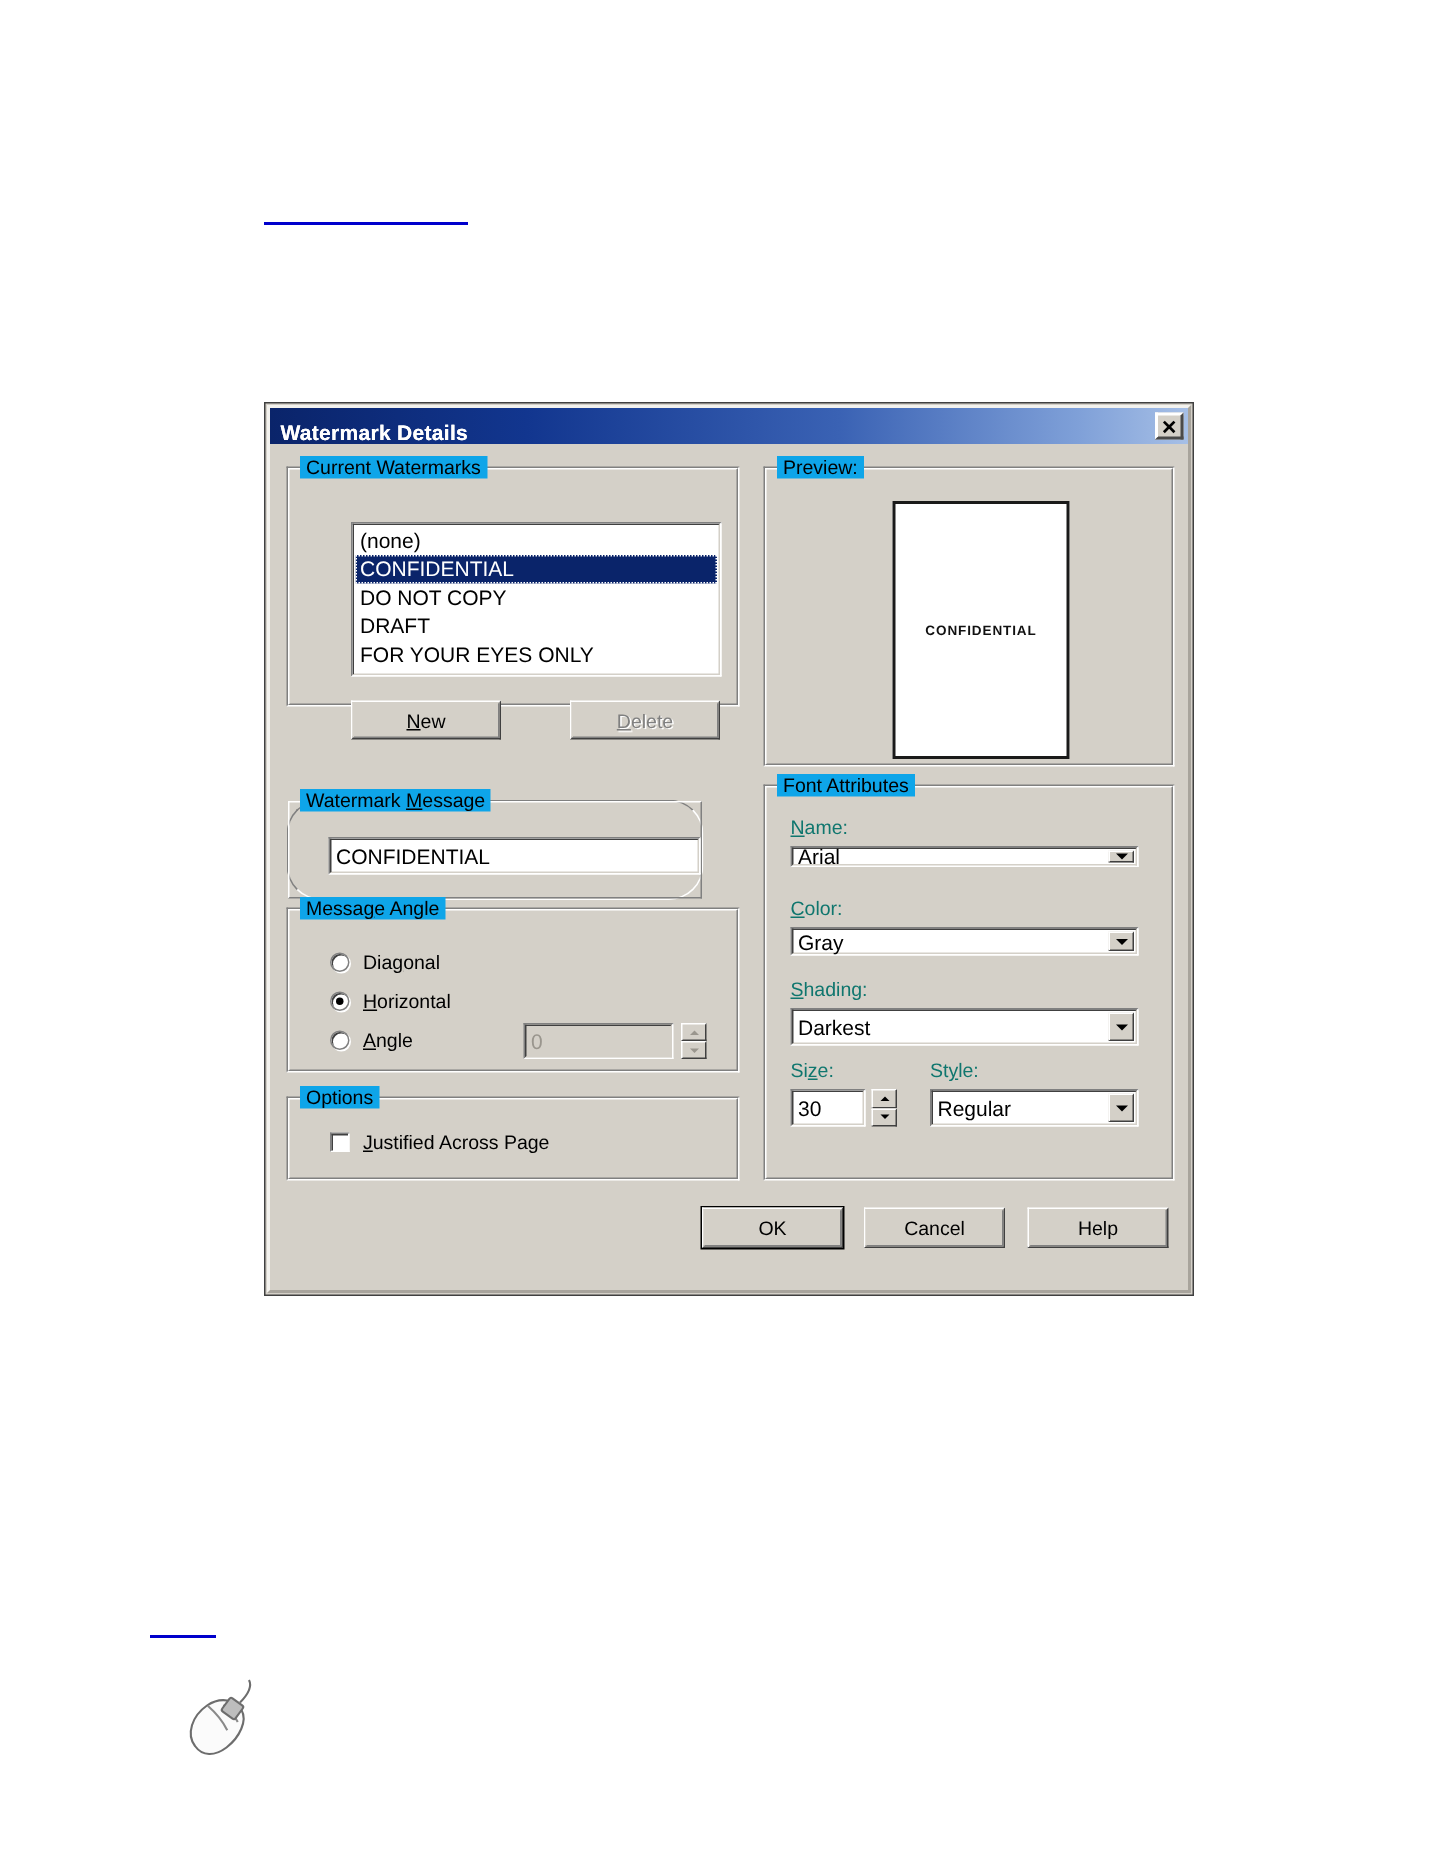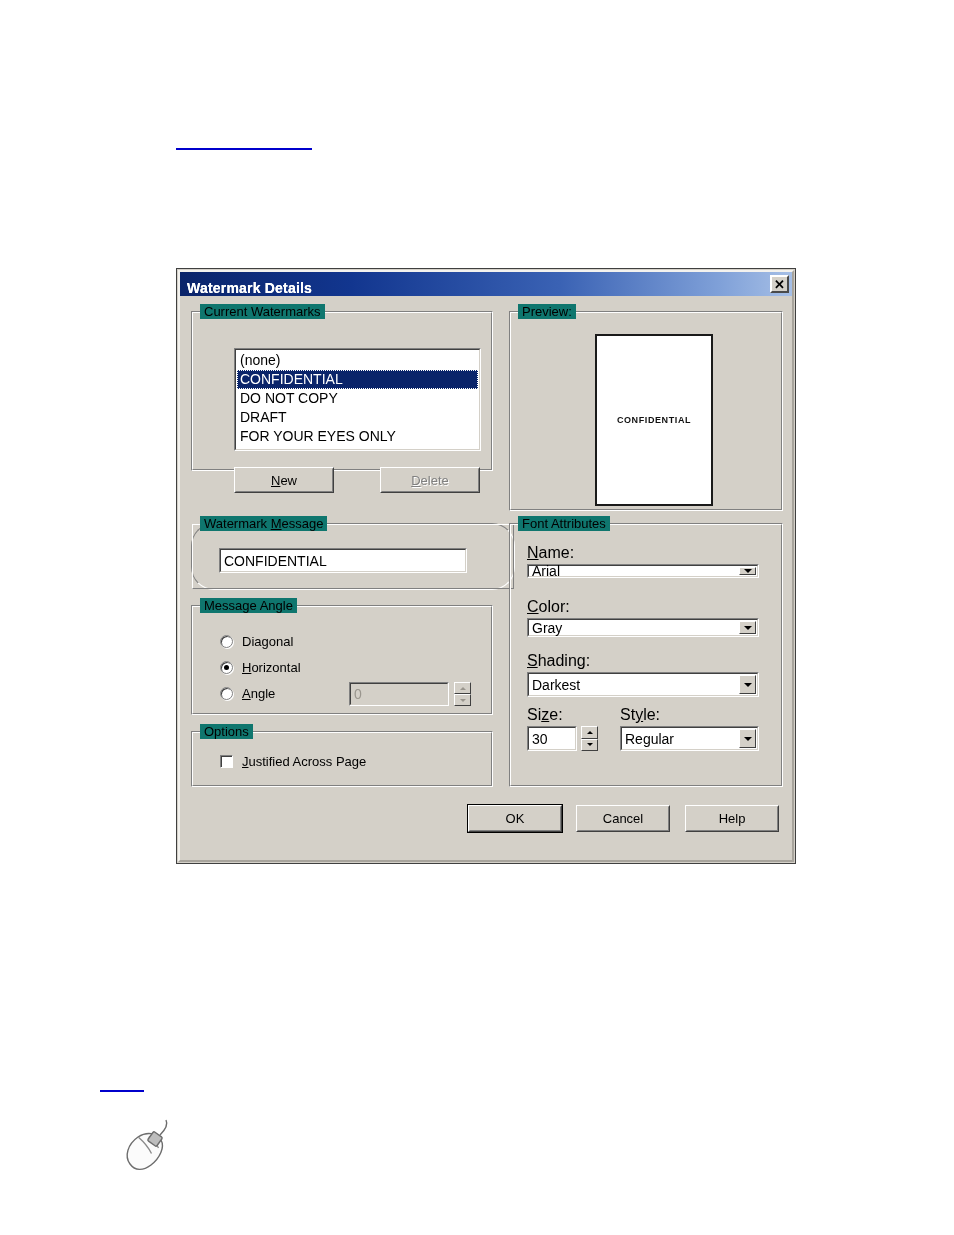--- a/index.html
+++ b/index.html
@@ -114,21 +114,21 @@
     border-left: 1px solid #ffffff;
     border-right: 1px solid #808080;
     border-bottom: 1px solid #808080;
     box-sizing: border-box;
     pointer-events: none;
   }
   .gb-title {
     position: absolute;
     top: -8px;
     left: 8px;
-    background: #0f766e;
+    background: #0ea5e9;
     padding: 0 4px;
     font-size: 13px;
     color: #000;
     white-space: nowrap;
     z-index: 2;
   }
 
   
   .sunken {
     border-top: 1px solid #808080;
@@ -306,22 +306,22 @@
     border-left: 3px solid transparent;
     border-right: 3px solid transparent;
     border-top: 3px solid #000;
   }
   .spinner.disabled .spin-btn.up::after { border-bottom-color: #9a968e; }
   .spinner.disabled .spin-btn.down::after { border-top-color: #9a968e; }
 
   
   .field-label {
     position: absolute;
-    font-size: 16px;
-    color: #000000;
+    font-size: 13px;
+    color: #0f766e;
     white-space: nowrap;
   }
 
   
   .radio-row {
     position: absolute;
     display: flex;
     align-items: center;
     cursor: default;
   }
@@ -460,21 +460,21 @@
   </div>
 
   <div class="groupbox" style="left:332px; top:42px; width:274px; height:200px;">
     <div class="gb-inner"></div>
     <span class="gb-title">Preview:</span>
     <div id="preview-page">
       <span id="preview-text">CONFIDENTIAL</span>
     </div>
   </div>
 
-  <div class="groupbox" style="left:14px; top:254px; width:324px; height:67px;border-radius:23px;">
+  <div class="groupbox" style="left:14px; top:264px; width:278px; height:67px;border-radius:23px;">
     <div class="gb-inner"></div>
     <span class="gb-title"><span>Watermark </span><span class="ul">M</span><span>essage</span></span>
     <div class="textfield sunken" style="left:27px; top:24px; width:248px; height:25px;" placeholder="">
       <div class="sunken-in"></div>
       <span class="tf-val">CONFIDENTIAL</span>
     </div>
   </div>
 
   <div class="groupbox" style="left:14px; top:336px; width:302px; height:110px;">
     <div class="gb-inner"></div>

